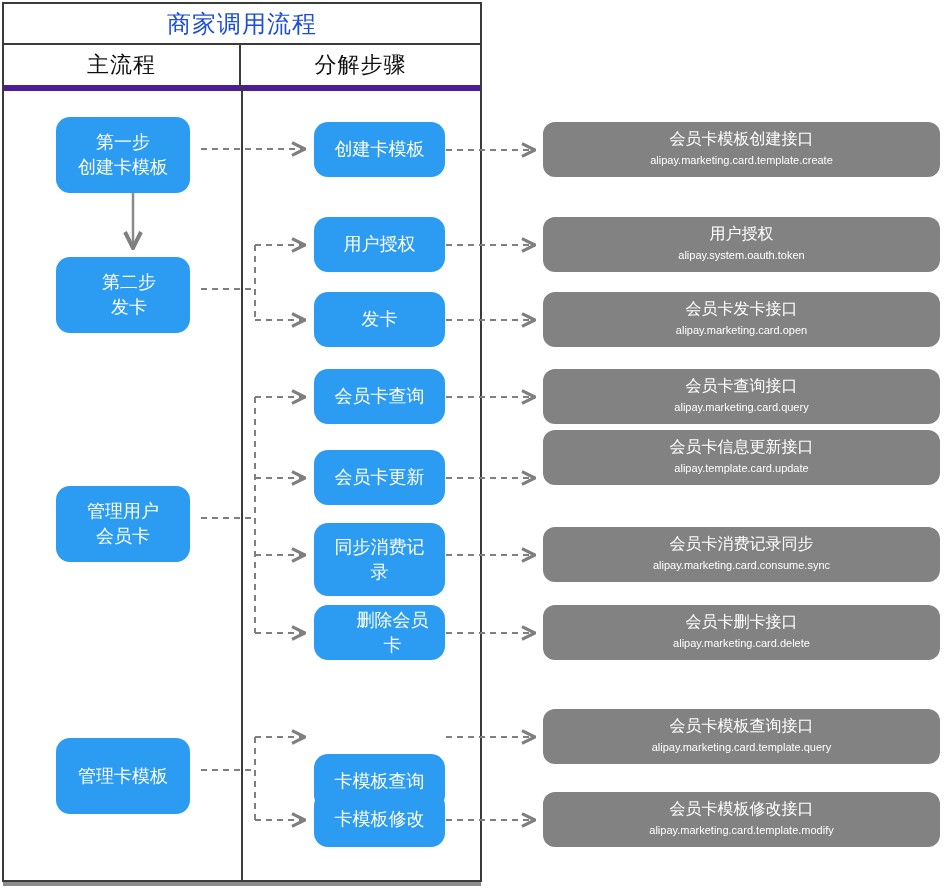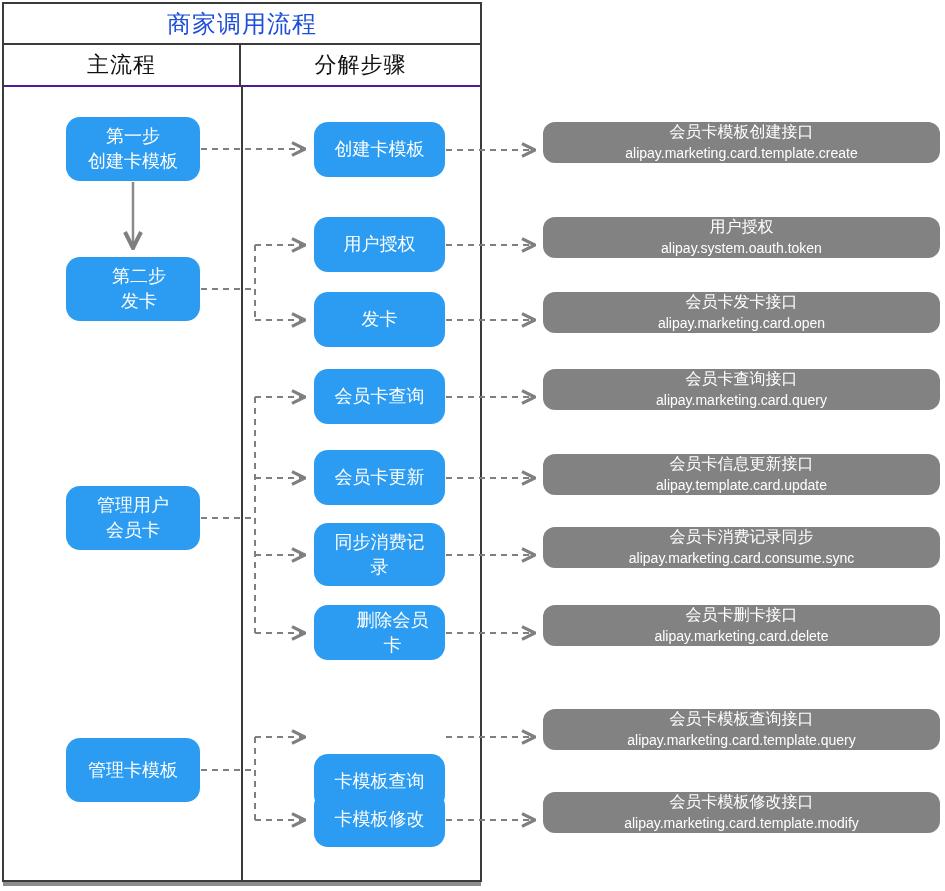--- a/index.html
+++ b/index.html
@@ -10,47 +10,47 @@
   .table-frame{
     position:absolute;left:2px;top:2px;width:480px;height:880px;
     border:2px solid #3b3b3b;box-sizing:border-box;background:transparent;
     box-shadow:0 5px 0 -1px #8c8c8c;
   }
   .title-row{
     height:39px;border-bottom:2px solid #3b3b3b;
     display:flex;align-items:center;justify-content:center;
     font-size:24px;font-weight:500;color:#1d4ed8;letter-spacing:1px;
   }
-  .header-row{height:40px;border-bottom:2px solid #4c1d95;display:flex;}
+  .header-row{height:40px;border-bottom:6px solid #4c1d95;display:flex;}
   .hcell{
     display:flex;align-items:center;justify-content:center;
     font-size:22px;font-weight:500;color:#111;letter-spacing:1px;box-sizing:border-box;
   }
   .hcell.left{width:237px;border-right:2px solid #3b3b3b;}
   .hcell.right{flex:1;}
   .col-divider{position:absolute;left:241px;top:85px;width:2px;height:797px;background:#3b3b3b;}
 
   
   svg.connectors{position:absolute;left:0;top:0;width:945px;height:891px;pointer-events:none;}
 
   
   .bluebox{
     position:absolute;background:#2b9cf2;color:#ffffff;border-radius:14px;
     display:flex;align-items:center;justify-content:center;text-align:center;
     white-space:pre-line;box-sizing:border-box;
   }
-  .main-box{left:66px;width:134px;height:64px;font-size:18px;line-height:25px;}
+  .main-box{left:56px;width:134px;height:76px;font-size:18px;line-height:25px;}
   .sub-box{left:314px;width:131px;height:55px;font-size:18px;line-height:25px;padding:0 14px;}
   .graybox{
-    position:absolute;left:543px;width:397px;height:41px;background:#828282;color:#ffffff;
+    position:absolute;left:543px;width:397px;height:55px;background:#828282;color:#ffffff;
     border-radius:12px;display:flex;flex-direction:column;align-items:center;justify-content:center;
     text-align:center;box-sizing:border-box;
   }
   .api-title{font-size:16px;line-height:22px;}
-  .api-code{font-size:14px;line-height:21px;}
+  .api-code{font-size:11px;line-height:21px;}
 </style>
 </head>
 <body>
 
 <div class="canvas">
 
   <div class="table-frame">
     <div class="title-row">商家调用流程</div>
     <div class="header-row">
       <div class="hcell left">主流程</div>
@@ -108,42 +108,42 @@
 发卡</div>
   <div class="bluebox main-box" style="top:486px;">管理用户
 会员卡</div>
   <div class="bluebox main-box" style="top:738px;">管理卡模板</div>
 
   <div class="bluebox sub-box" style="top:122px;">创建卡模板</div>
   <div class="bluebox sub-box" style="top:217px;">用户授权</div>
   <div class="bluebox sub-box" style="top:292px;">发卡</div>
   <div class="bluebox sub-box" style="top:369px;">会员卡查询</div>
   <div class="bluebox sub-box" style="top:450px;">会员卡更新</div>
-  <div class="bluebox sub-box" style="top:523px;height:63px;">同步消费记录</div>
+  <div class="bluebox sub-box" style="top:523px;height:73px;">同步消费记录</div>
   <div class="bluebox sub-box" style="top:605px;padding-left:40px;">删除会员卡</div>
   <div class="bluebox sub-box" style="top:709px;margin-top:45px;">卡模板查询</div>
   <div class="bluebox sub-box" style="top:792px;">卡模板修改</div>
 
   <div class="graybox" style="top:122px;">
     <span class="api-title">会员卡模板创建接口</span>
     <span class="api-code">alipay.marketing.card.template.create</span>
   </div>
   <div class="graybox" style="top:217px;">
     <span class="api-title">用户授权</span>
     <span class="api-code">alipay.system.oauth.token</span>
   </div>
   <div class="graybox" style="top:369px;">
     <span class="api-title">会员卡查询接口</span>
     <span class="api-code">alipay.marketing.card.query</span>
   </div>
   <div class="graybox" style="top:292px;">
     <span class="api-title">会员卡发卡接口</span>
     <span class="api-code">alipay.marketing.card.open</span>
   </div>
-  <div class="graybox" style="top:454px;">
+  <div class="graybox" style="top:430px;">
     <span class="api-title">会员卡信息更新接口</span>
     <span class="api-code">alipay.template.card.update</span>
   </div>
   <div class="graybox" style="top:527px;">
     <span class="api-title">会员卡消费记录同步</span>
     <span class="api-code">alipay.marketing.card.consume.sync</span>
   </div>
   <div class="graybox" style="top:605px;">
     <span class="api-title">会员卡删卡接口</span>
     <span class="api-code">alipay.marketing.card.delete</span>

